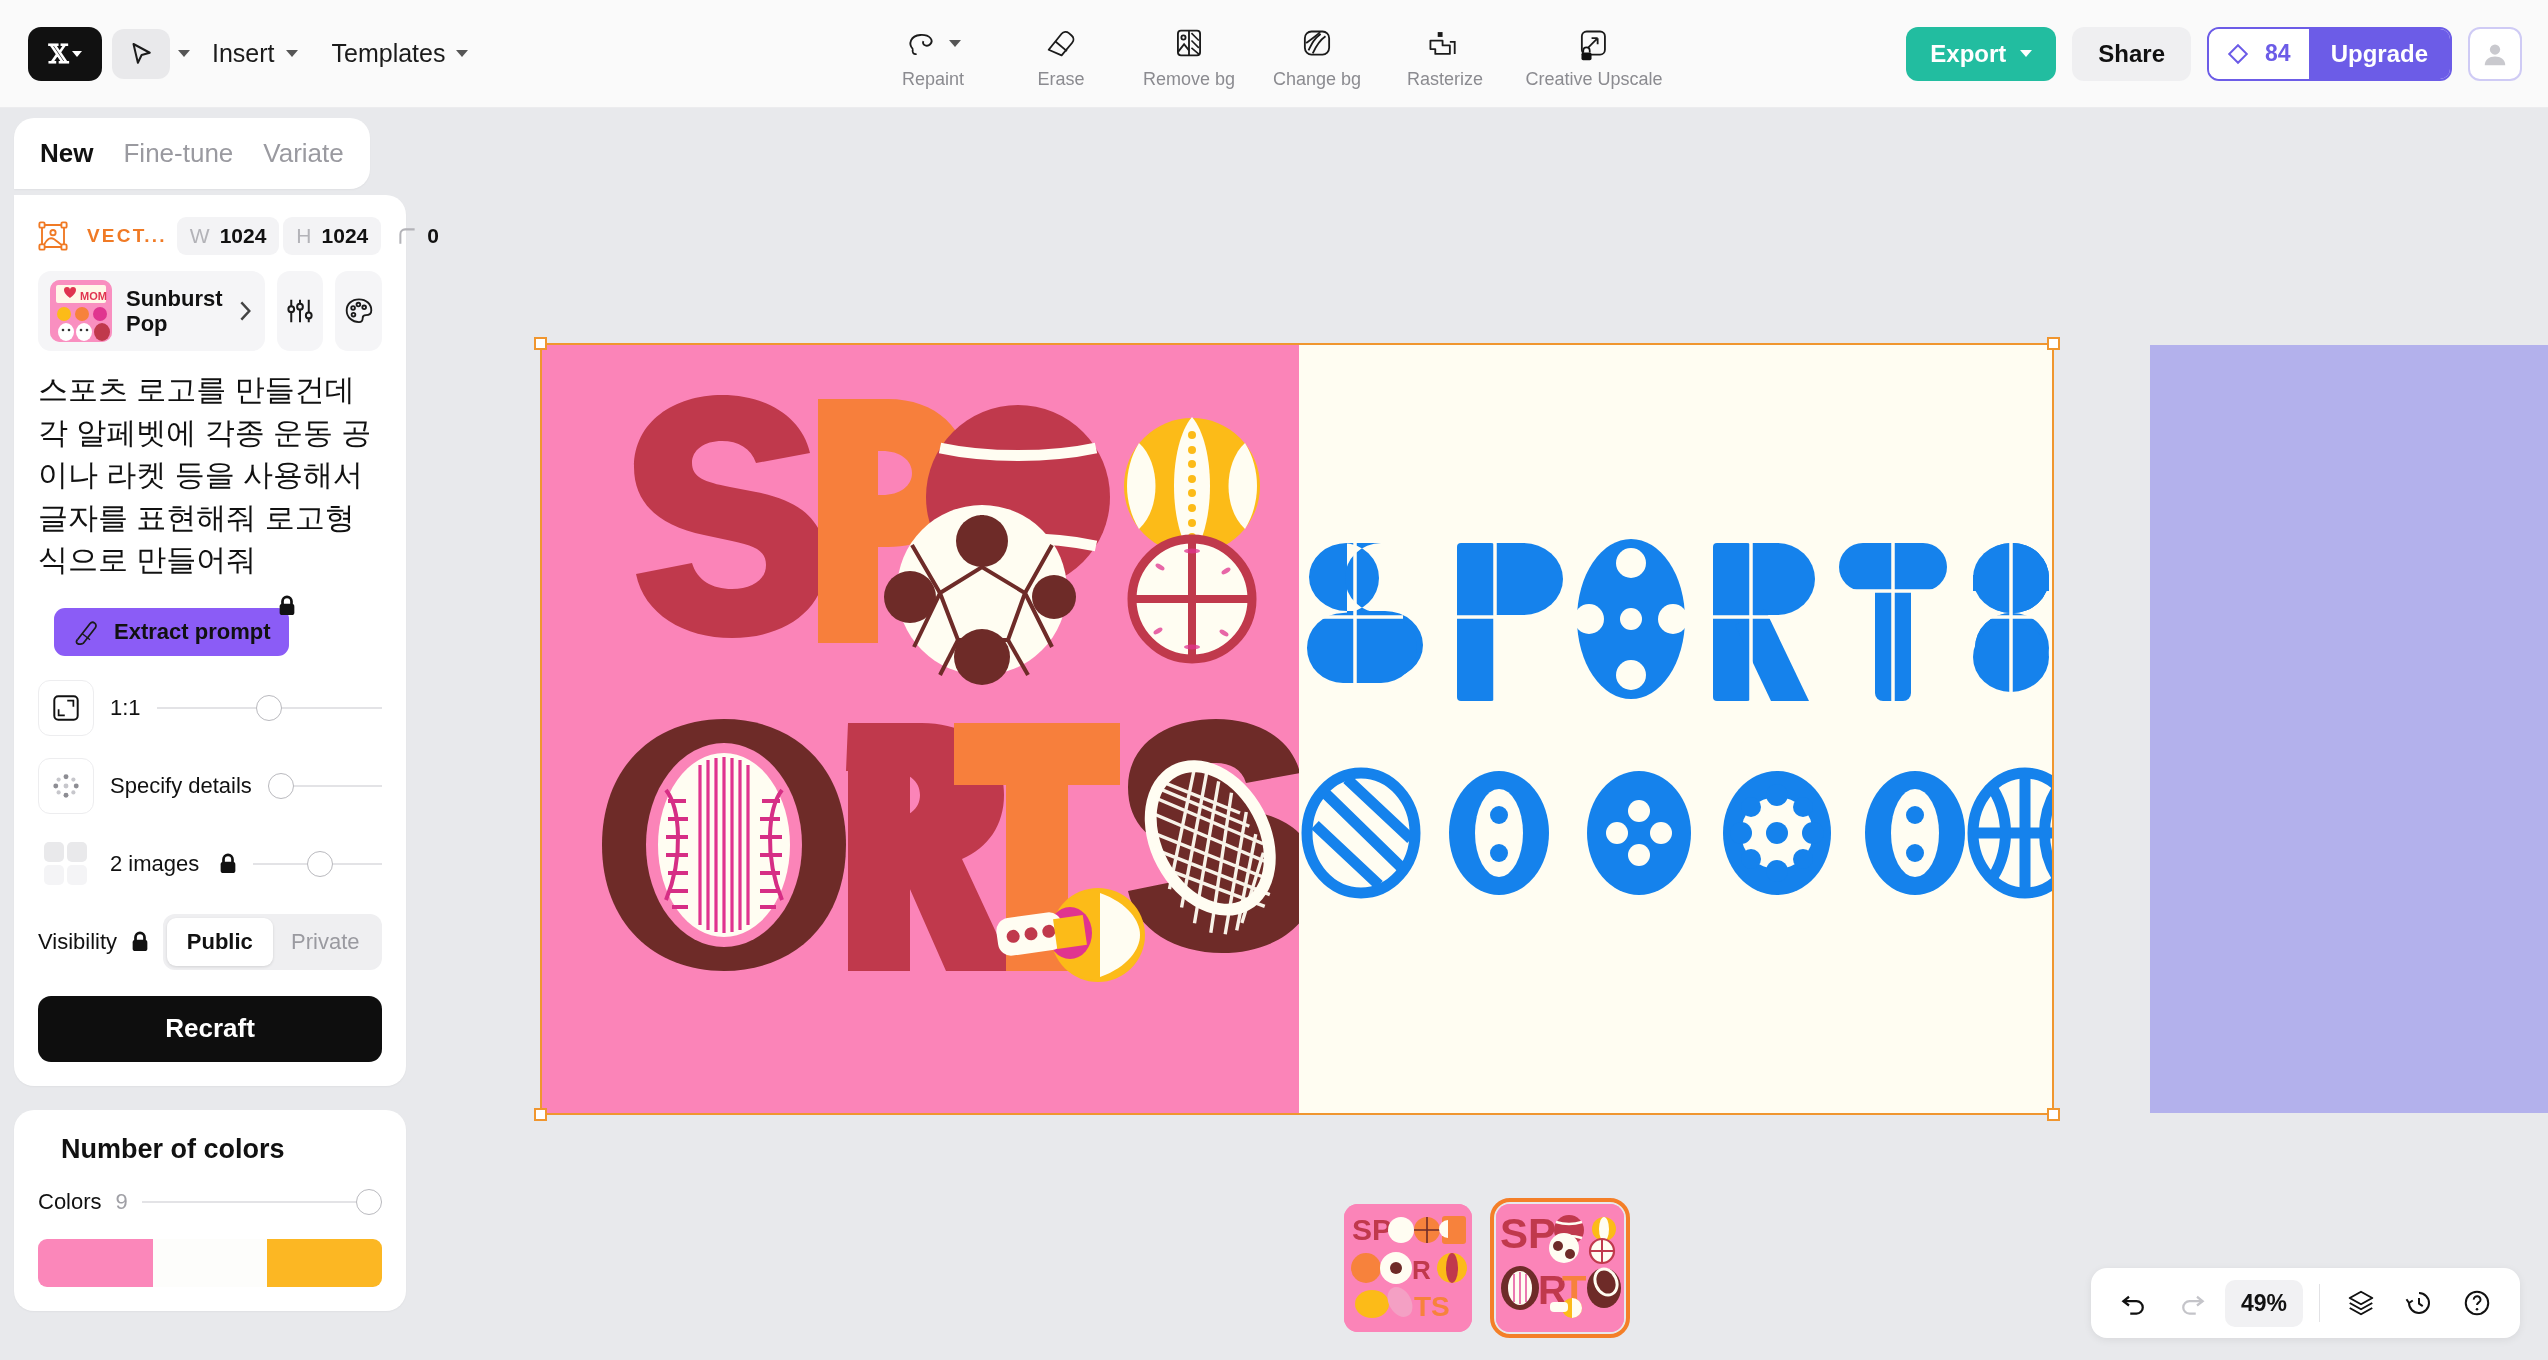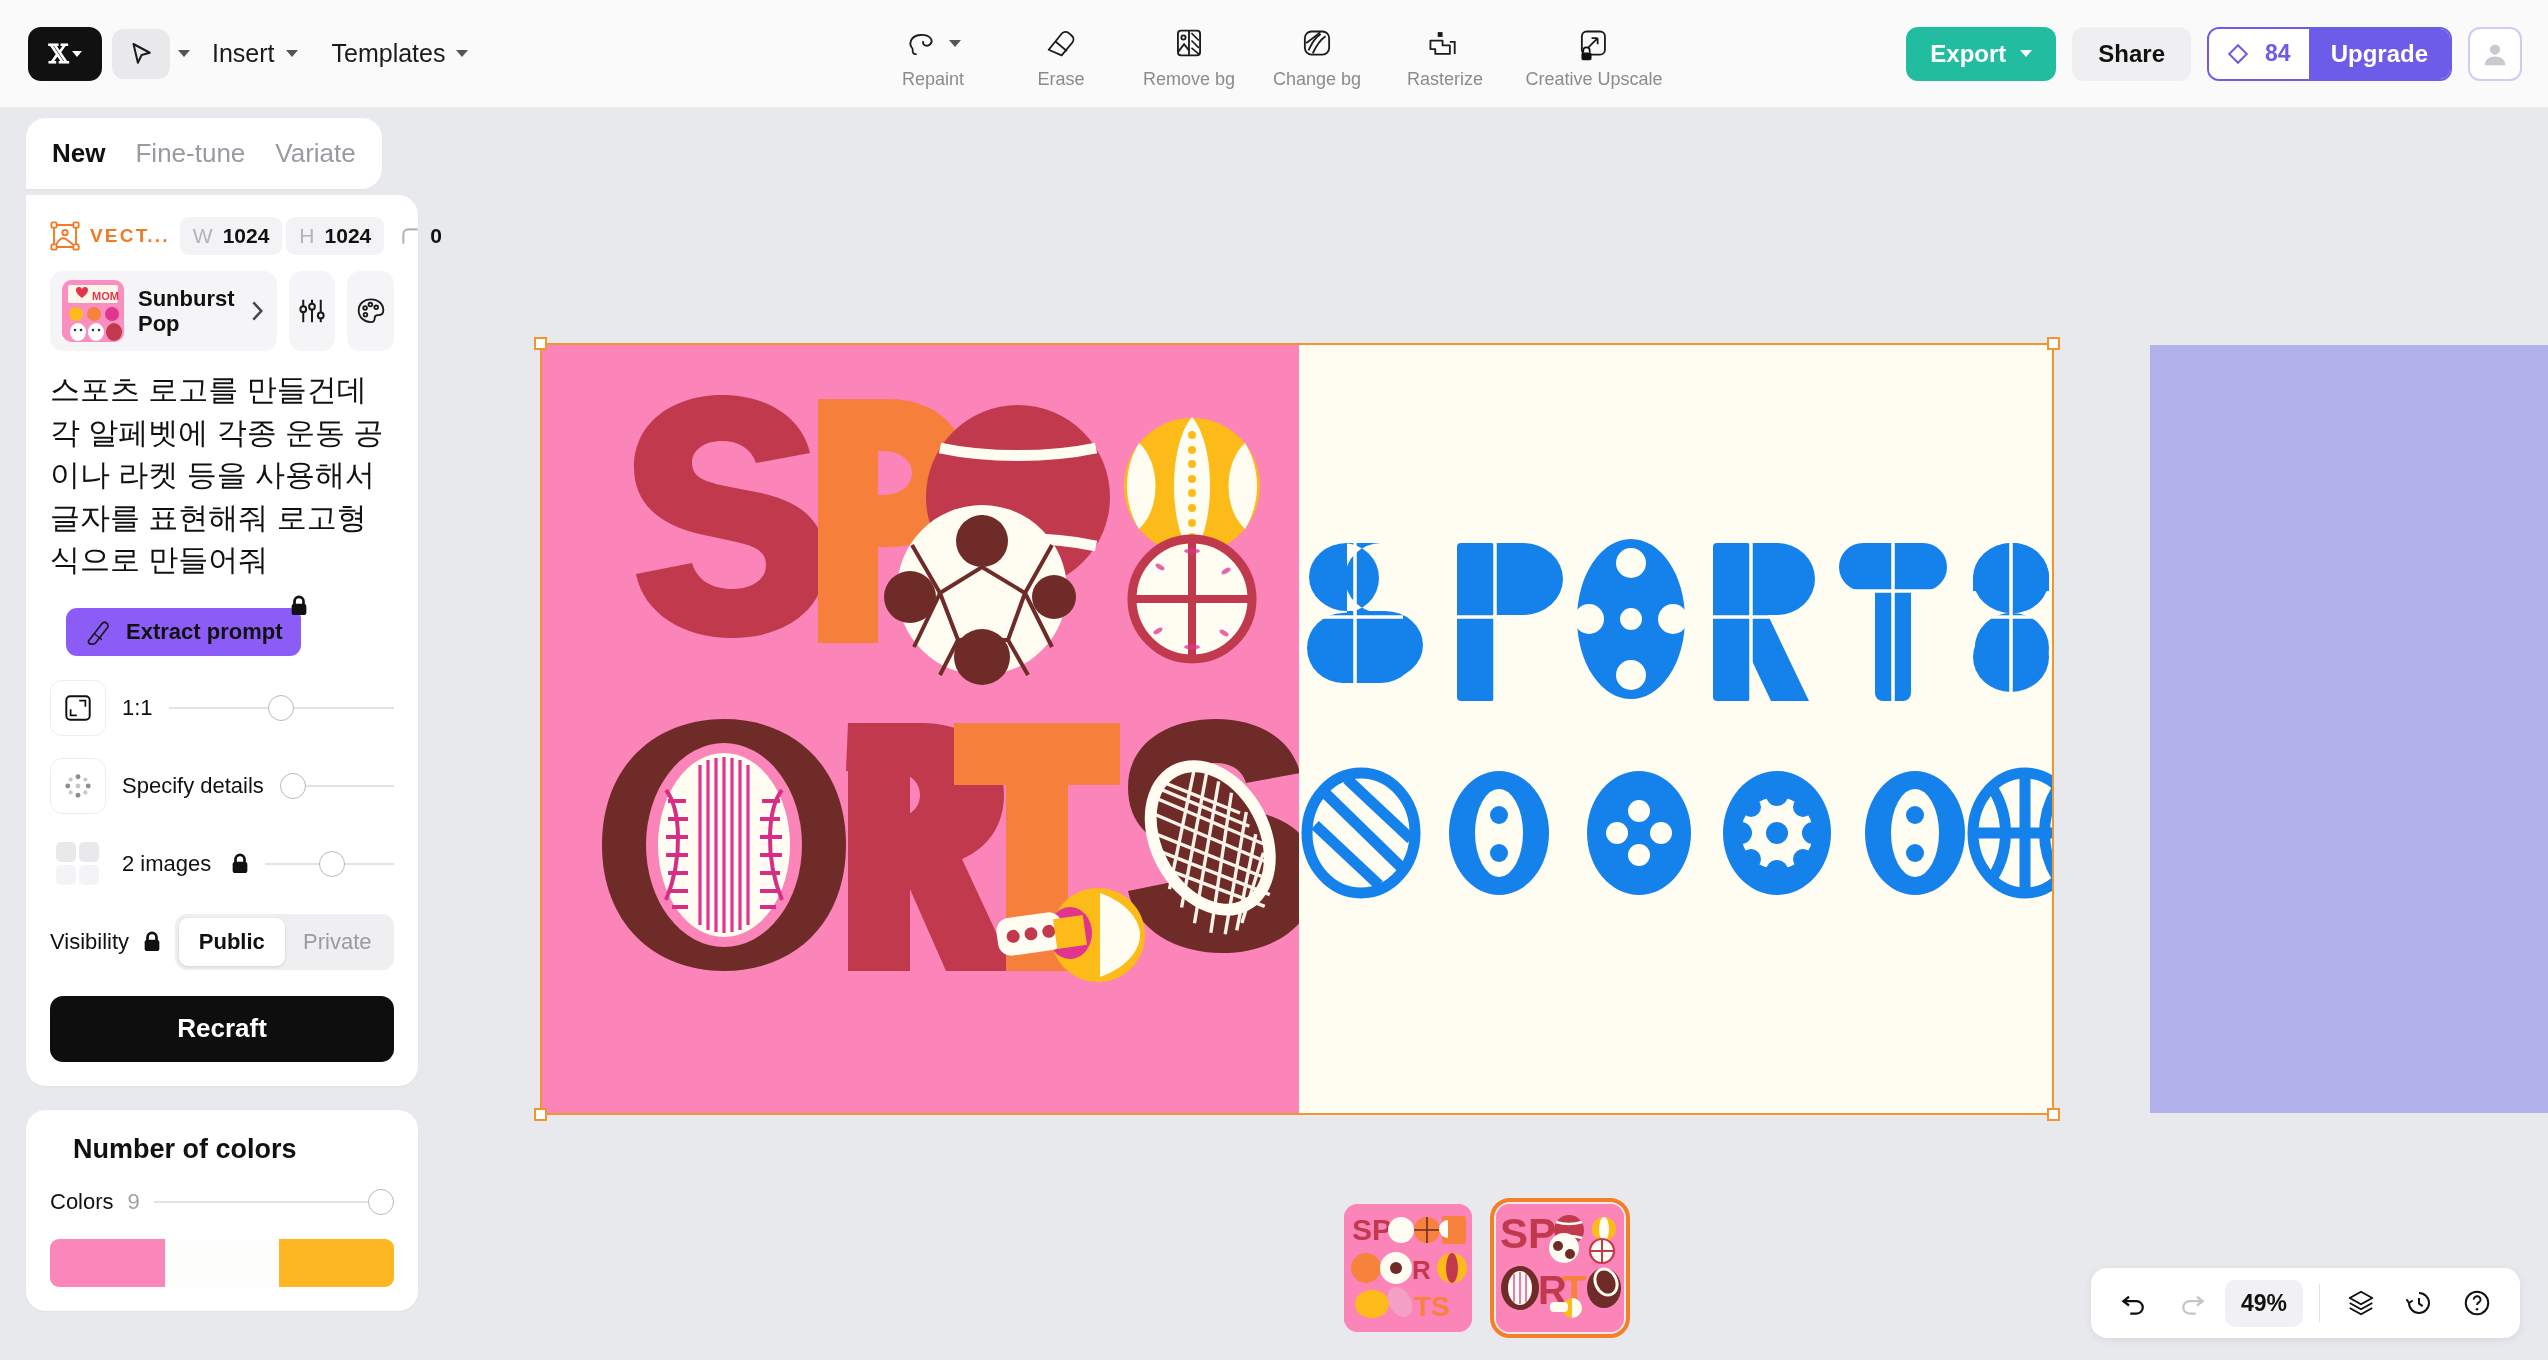--- a/index.html
+++ b/index.html
@@ -73,38 +73,38 @@
     gap:16px; padding: 0 18px; font-size: 23px; font-weight: 700; cursor: pointer;}
   .btn-upgrade { background:#6c5ce7; color:#fff; display:flex; align-items:center;
     padding: 0 22px; font-size: 24px; font-weight: 700; cursor: pointer;}
   .avatar-btn {
     width: 54px; height: 54px; border-radius: 12px; border: 2px solid #cfcbf5;
     background: #fff; display:flex; align-items:center; justify-content:center;
     cursor: pointer;
   }
 
   
-  #left { position: absolute; left: 26px; top: 118px; width: 392px; }
+  #left { position: absolute; left: 14px; top: 118px; width: 392px; }
 
   .tabs-card {
     background: #fff; border-radius: 20px 20px 20px 0;
     padding: 20px 26px; display: inline-flex; gap: 30px; align-items: baseline;
     box-shadow: 0 1px 2px rgba(0,0,0,0.04);
   }
   .tab { font-size: 26px; color: #9a9aa0; cursor: pointer; }
   .tab.active { color: #111; font-weight: 700; }
 
   .panel-card {
     background: #fff; border-radius: 0 20px 20px 20px; margin-top: 6px;
     padding: 22px 24px 24px 24px;
     box-shadow: 0 1px 2px rgba(0,0,0,0.04);
   }
 
   .meta-row { display: flex; align-items: center; gap: 4px; margin-bottom: 16px; }
-  .vect-badge { display: flex; align-items: center; gap: 10px; padding-right: 6px; }
+  .vect-badge { display: flex; align-items: center; gap: 19px; padding-right: 6px; }
   .vect-txt { color: #f07a25; font-size: 19px; font-weight: 700; letter-spacing: 2.2px; }
   .dim { display: flex; align-items: center; gap: 10px; background: #f3f3f5;
     border-radius: 9px; padding: 7px 13px; cursor: pointer; }
   .dim.plain { background: transparent; }
   .dim .k { color: #b3b3b8; font-size: 21px; }
   .dim .v { color: #111; font-size: 21px; font-weight: 700; }
 
   .style-row { display: flex; gap: 12px; align-items: stretch; margin-bottom: 18px; }
   .style-pick { flex: 1; display: flex; align-items: center; gap: 14px;
     background: #f5f5f7; border-radius: 13px; padding: 9px 12px; cursor: pointer; }

